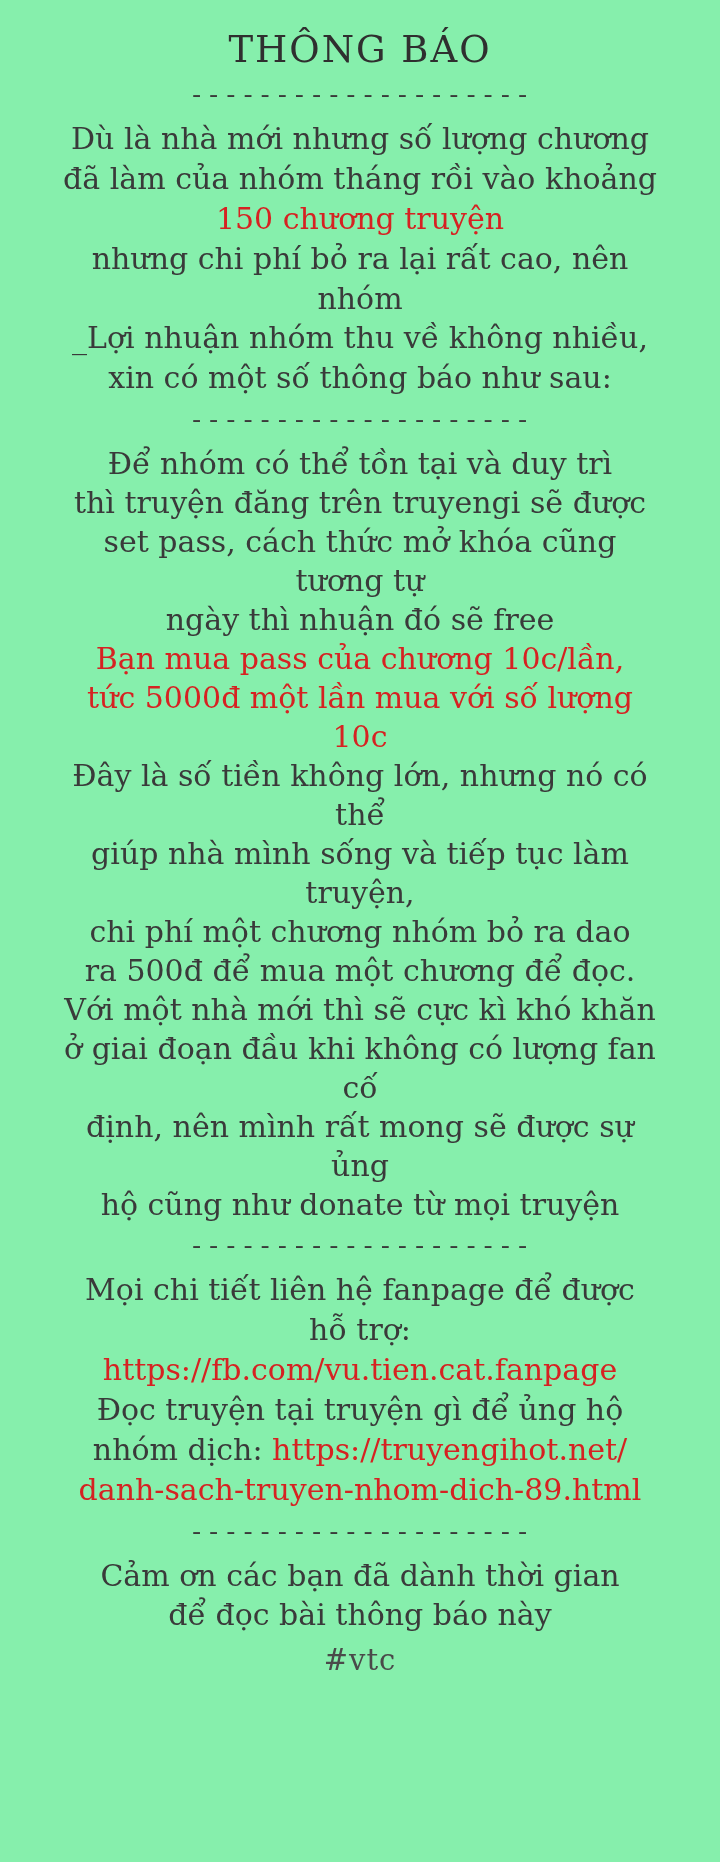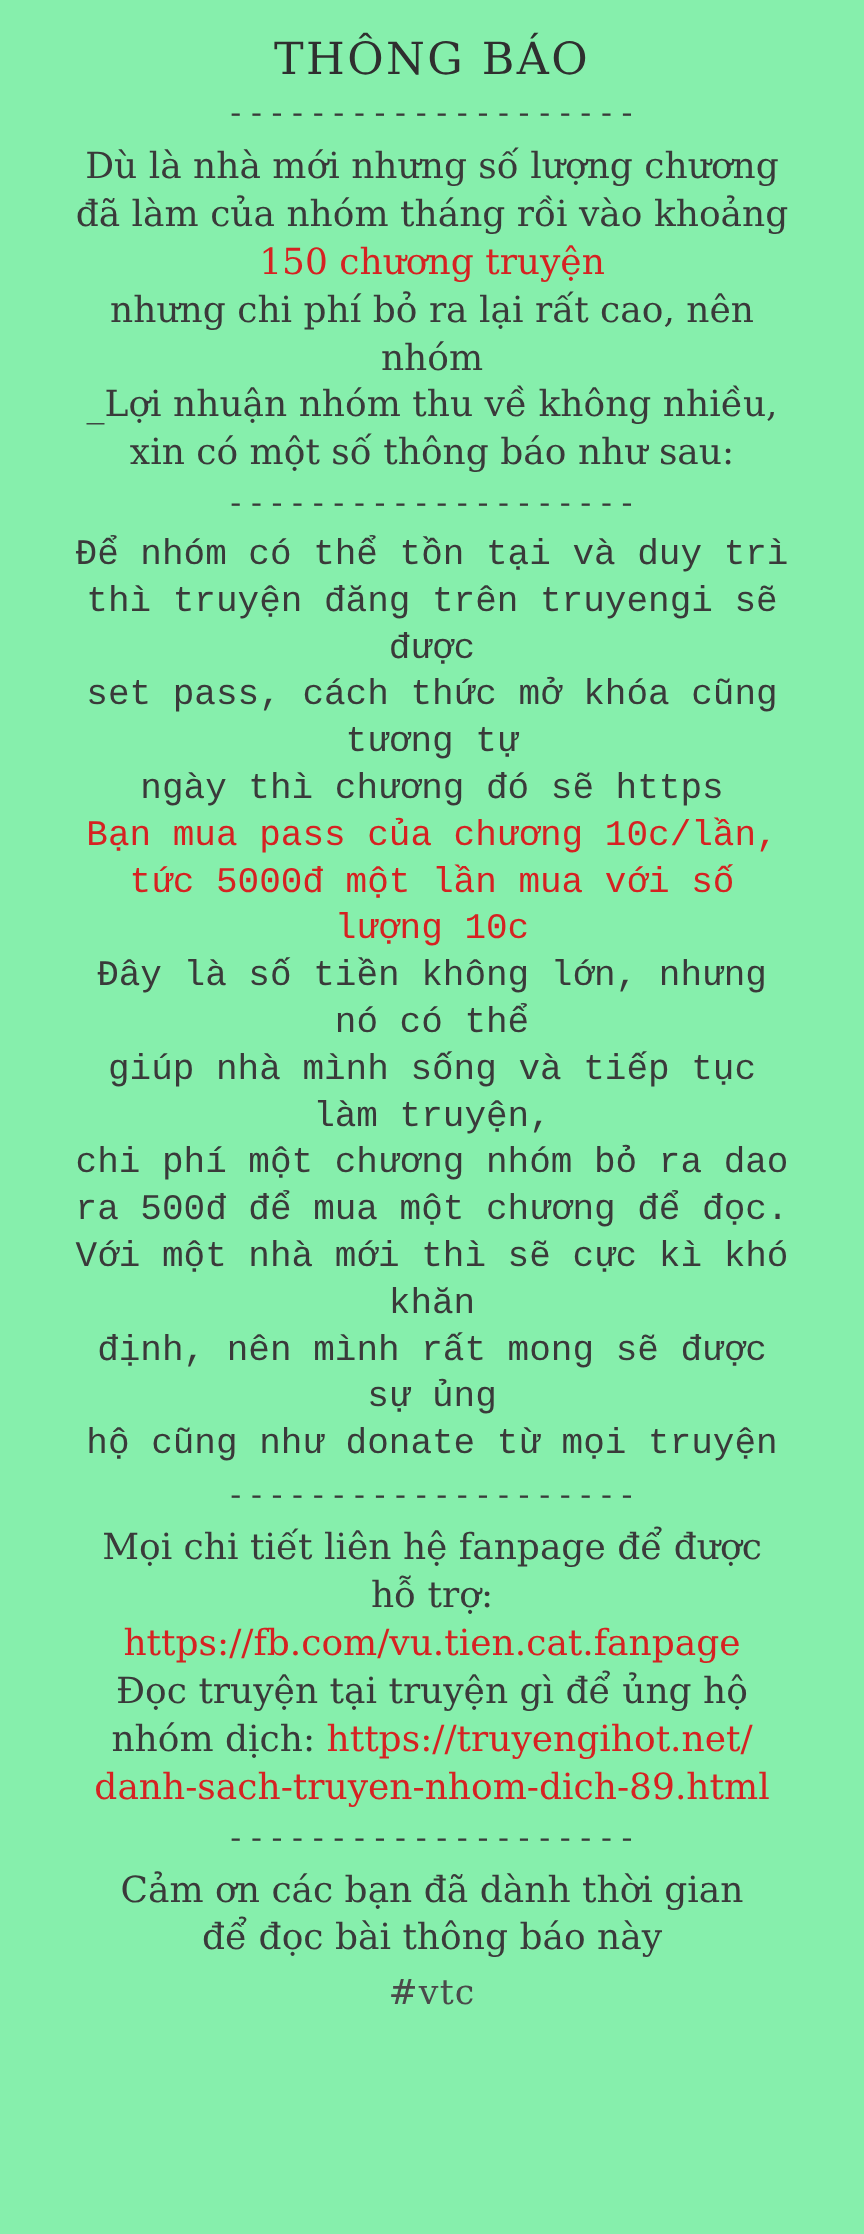--- a/index.html
+++ b/index.html
@@ -43,21 +43,20 @@
   .para {
     text-align: center;
     font-size: 30px;
     line-height: 1.33;
     color: #3a3a3a;
     margin: 0;
     max-width: 610px;
   }
   .para.tight {
     line-height: 1.30;
-    font-family: Liberation Mono, monospace;
   }
   .red {
     color: #d62222;
   }
   .link {
     color: #d62222;
     word-break: break-word;
   }
   .block {
     margin: 2px 0 2px 0;
@@ -90,28 +89,29 @@
     <span class="line">_Lợi nhuận nhóm thu về không nhiều,</span>
     <span class="line">xin có một số thông báo như sau:</span>
   </div>
 
   <div class="divider">- - - - - - - - - - - - - - - - - - - -</div>
 
   <div class="para block tight">
     <span class="line">Để nhóm có thể tồn tại và duy trì</span>
     <span class="line">thì truyện đăng trên truyengi sẽ được</span>
     <span class="line">set pass, cách thức mở khóa cũng tương tự</span>
-    <span class="line">ngày thì chương đó sẽ https</span>
+    <span class="line">ngày thì nhuận đó sẽ free</span>
     <span class="line red">Bạn mua pass của chương 10c/lần,</span>
     <span class="line red">tức 5000đ một lần mua với số lượng 10c</span>
     <span class="line">Đây là số tiền không lớn, nhưng nó có thể</span>
     <span class="line">giúp nhà mình sống và tiếp tục làm truyện,</span>
     <span class="line">chi phí một chương nhóm bỏ ra dao</span>
     <span class="line">ra 500đ để mua một chương để đọc.</span>
     <span class="line">Với một nhà mới thì sẽ cực kì khó khăn</span>
+    <span class="line">ở giai đoạn đầu khi không có lượng fan cố</span>
     <span class="line">định, nên mình rất mong sẽ được sự ủng</span>
     <span class="line">hộ cũng như donate từ mọi truyện</span>
   </div>
 
   <div class="divider">- - - - - - - - - - - - - - - - - - - -</div>
 
   <div class="para block">
     <span class="line">Mọi chi tiết liên hệ fanpage để được</span>
     <span class="line"><span>hỗ trợ: </span><span class="link">https://fb.com/vu.tien.cat.fanpage</span></span>
     <span class="line">Đọc truyện tại truyện gì để ủng hộ</span>

